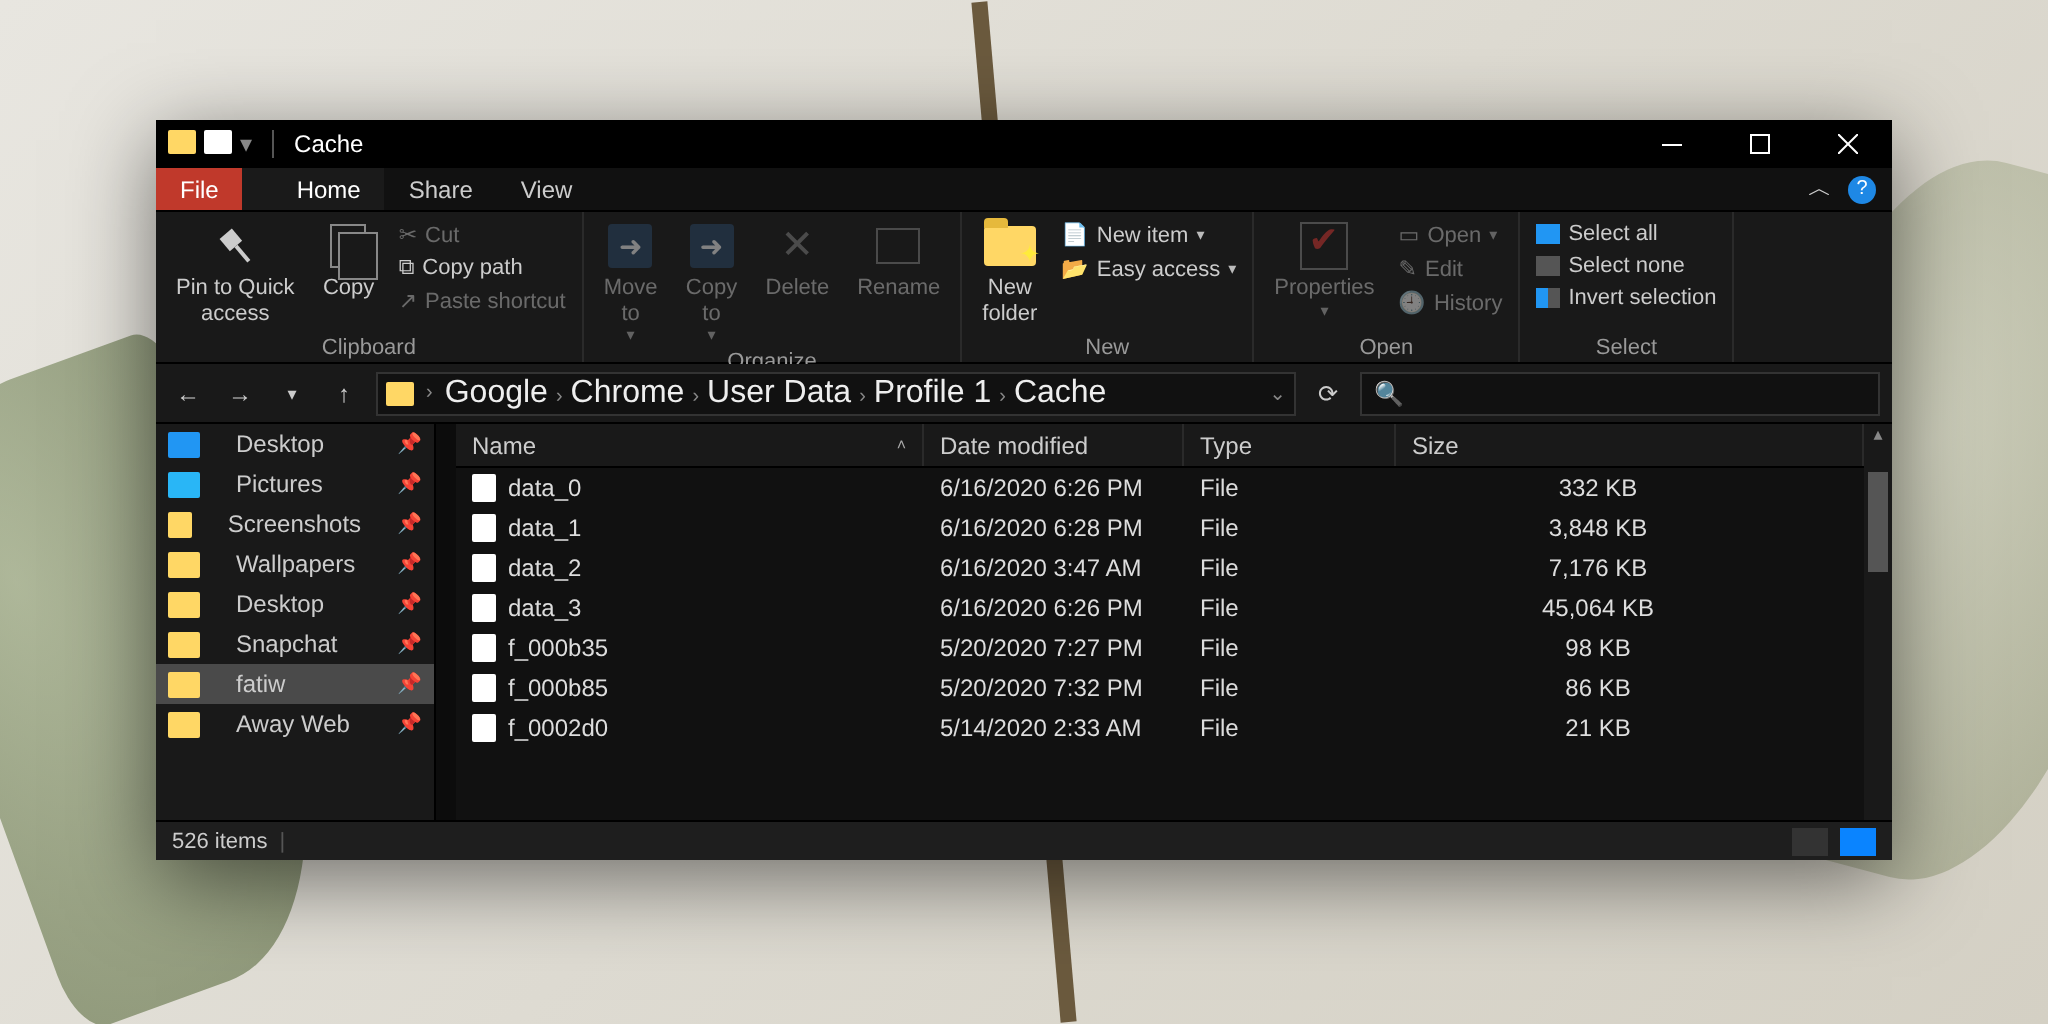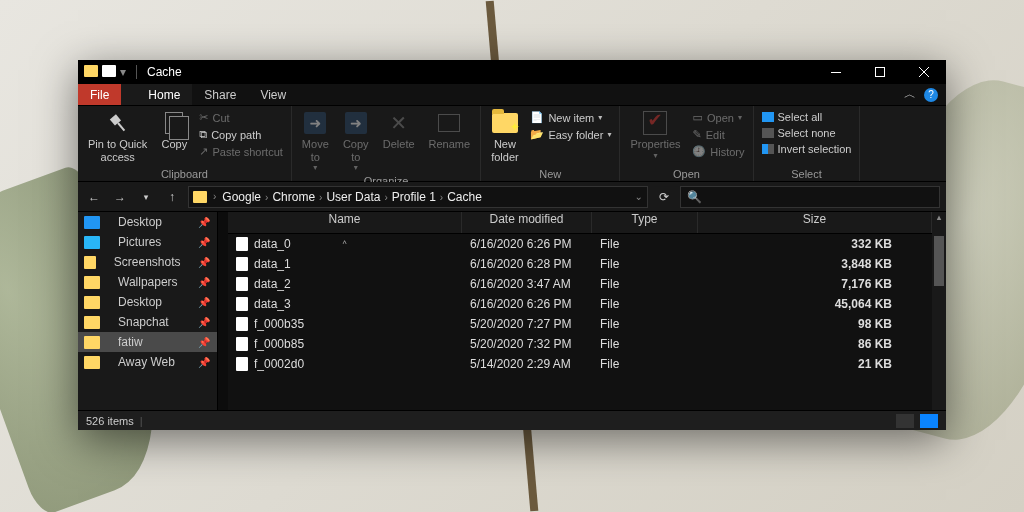--- a/index.html
+++ b/index.html
@@ -36,52 +36,52 @@
 .rbtn.disabled { opacity: 0.45; }
 .rstack { display: flex; flex-direction: column; justify-content: flex-start; gap: 2px; padding-top: 2px; }
 .rline { display: flex; align-items: center; gap: 4px; font-size: 11px; white-space: nowrap; padding: 1px 4px; }
 .rline.disabled { opacity: 0.45; }
 .ricon { width: 26px; height: 26px; display: flex; align-items: center; justify-content: center; margin-bottom: 2px; }
 .drop-caret { font-size: 8px; color: #bbb; }
 
 .navbar { height: 30px; background: #191919; display: flex; align-items: center; gap: 6px; padding: 0 6px; border-bottom: 1px solid #000; }
 .nav-btn { width: 20px; text-align: center; color: #ccc; }
 .addr { flex: 1; height: 22px; background: #111; border: 1px solid #333; display: flex; align-items: center; padding: 0 4px; gap: 2px; }
-.addr .seg { padding: 0 4px; font-size: 12px; color: #eee; }
+.addr .seg { padding: 0 4px; font-size: 16px; color: #eee; }
 .addr .car { color: #888; font-size: 10px; }
 .addr-folder { width: 14px; height: 12px; background: #ffd765; border-radius: 1px; margin-right: 4px; }
 .search { width: 260px; height: 22px; background: #111; border: 1px solid #333; display: flex; align-items: center; padding: 0 6px; gap: 6px; color: #888; }
 .search input { flex: 1; background: transparent; border: none; outline: none; color: #ccc; font-size: 12px; }
 
 .content { flex: 1; display: flex; overflow: hidden; }
 .sidebar { width: 140px; background: #191919; border-right: 1px solid #000; overflow: hidden; }
 .sb-item { display: flex; align-items: center; gap: 18px; padding: 3px 6px; font-size: 12px; }
 .sb-item.active { background: #4a4a4a; }
 .sb-pin { margin-left: auto; color: #888; font-size: 10px; }
 .sb-ico { width: 16px; height: 13px; border-radius: 1px; }
 .sb-ico.folder { background: #ffd765; }
 .sb-ico.desk { background: #2196f3; }
 .sb-ico.pic { background: #29b6f6; }
 .sb-scroll { width: 10px; height: 100%; background: #0c0c0c; }
 
 .filearea { flex: 1; display: flex; flex-direction: column; background: #111; }
 .cols { display: flex; height: 22px; background: #191919; border-bottom: 1px solid #000; align-items: center; font-size: 12px; color: #ccc; }
-.cols > div { padding: 0 8px; border-right: 1px solid #2a2a2a; height: 100%; display: flex; align-items: center; gap: 6px; flex-direction: column; }
+.cols > div { padding: 0 8px; border-right: 1px solid #2a2a2a; height: 100%; display: flex; align-items: center; gap: 6px; }
 .sort-caret { font-size: 8px; color: #aaa; }
 .c-name { flex: 0 0 234px; }
 .c-date { flex: 0 0 130px; }
 .c-type { flex: 0 0 106px; }
 .c-size { flex: 1; }
 .rows { flex: 1; overflow: hidden; }
 .row { display: flex; align-items: center; height: 20px; font-size: 12px; color: #ddd; }
 .row > div { padding: 0 8px; }
 .r-name { flex: 0 0 234px; display: flex; align-items: center; gap: 6px; }
 .r-date { flex: 0 0 130px; }
 .r-type { flex: 0 0 106px; }
-.r-size { flex: 1; text-align: right; padding-right: 40px !important; font-weight: bold; }
+.r-size { flex: 1; text-align: center; padding-right: 40px !important; }
 .file-ico { width: 12px; height: 14px; background: #fff; border-radius: 1px; flex-shrink: 0; }
 .vscroll { width: 14px; background: #191919; display:flex; flex-direction:column; }
 .vscroll .thumb { width: 10px; margin: 14px auto 0; height: 50px; background: #555; }
 
 .status { height: 20px; background: #1e1e1e; border-top: 1px solid #000; display: flex; align-items: center; padding: 0 8px; gap: 6px; font-size: 11px; color: #ccc; }
 .status-spacer { flex: 1; }
 .view-btn { width: 18px; height: 14px; background: #333; }
 .view-btn.active { background: #0a84ff; }
 
 
@@ -228,21 +228,21 @@
 folder</span>
           </div>
         <div class="rstack">
           <div class="rline">
               <span>📄</span>
               <span>New item</span>
               <span class="drop-caret">▾</span>
             </div>
           <div class="rline">
               <span>📂</span>
-              <span>Easy folder</span>
+              <span>Easy access</span>
               <span class="drop-caret">▾</span>
             </div>
         </div>
       </div>
       <div class="rgroup-label">New</div>
     </div>
 
     <div class="rgroup">
       <div class="rgroup-body">
         <div class="rbtn disabled">
@@ -418,21 +418,21 @@
             </div>
             <div class="r-date">5/20/2020 7:32 PM</div>
             <div class="r-type">File</div>
             <div class="r-size">86 KB</div>
           </div>
           <div class="row">
             <div class="r-name">
               <span class="file-ico"></span>
               <span>f_0002d0</span>
             </div>
-            <div class="r-date">5/14/2020 2:29 AM</div>
+            <div class="r-date">5/14/2020 2:33 AM</div>
             <div class="r-type">File</div>
             <div class="r-size">21 KB</div>
           </div>
         </div>
     </div>
     <div class="vscroll">
       <div style="text-align:center;color:#888;font-size:9px">▴</div>
       <div class="thumb"></div>
     </div>
   </div>

